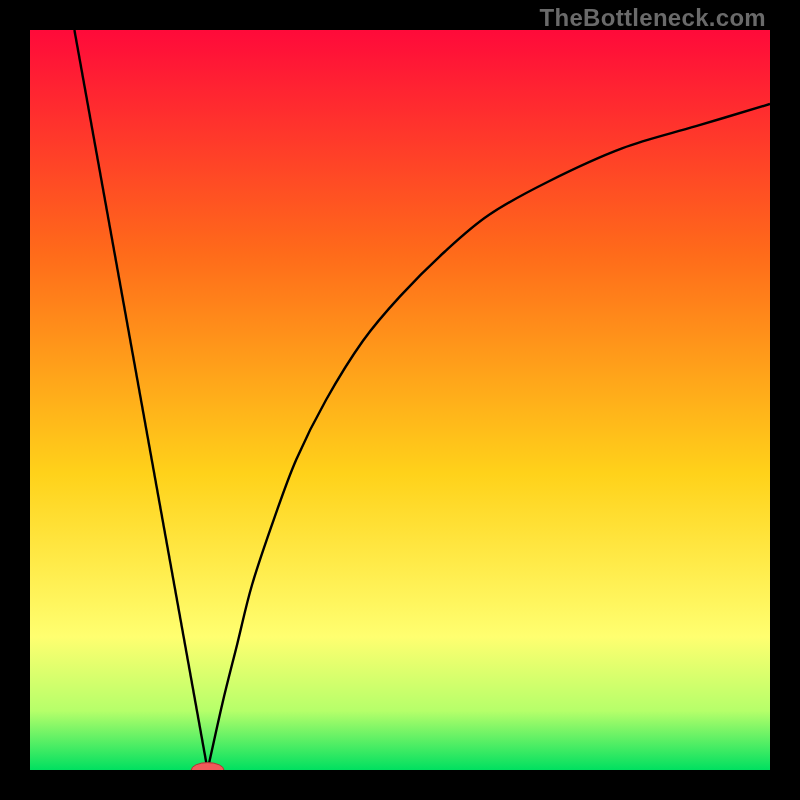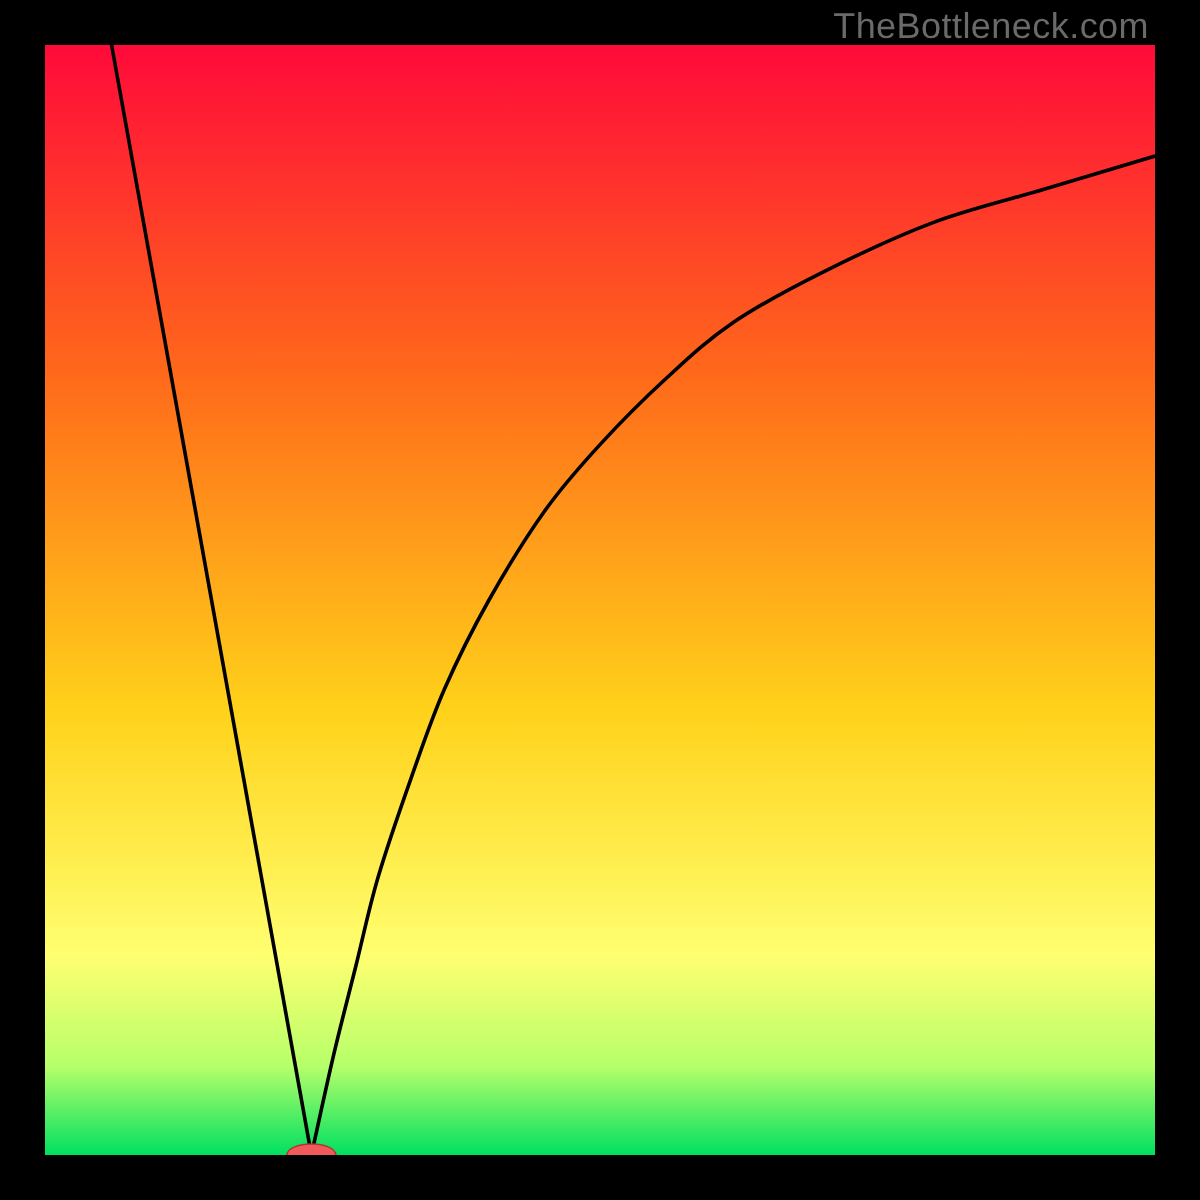--- a/index.html
+++ b/index.html
@@ -25,21 +25,21 @@
     top: 0;
     width: 740px;
     height: 740px;
   }
   .watermark {
     position: absolute;
     top: 4px;
     right: 34px;
     color: #6a6a6a;
     font-size: 24px;
-    font-weight: 400;
+    font-weight: 700;
     letter-spacing: 0.3px;
     user-select: none;
   }
   svg { display: block; }
 </style>
 </head>
 <body>
 
 <div class="watermark">TheBottleneck.com</div>
 

